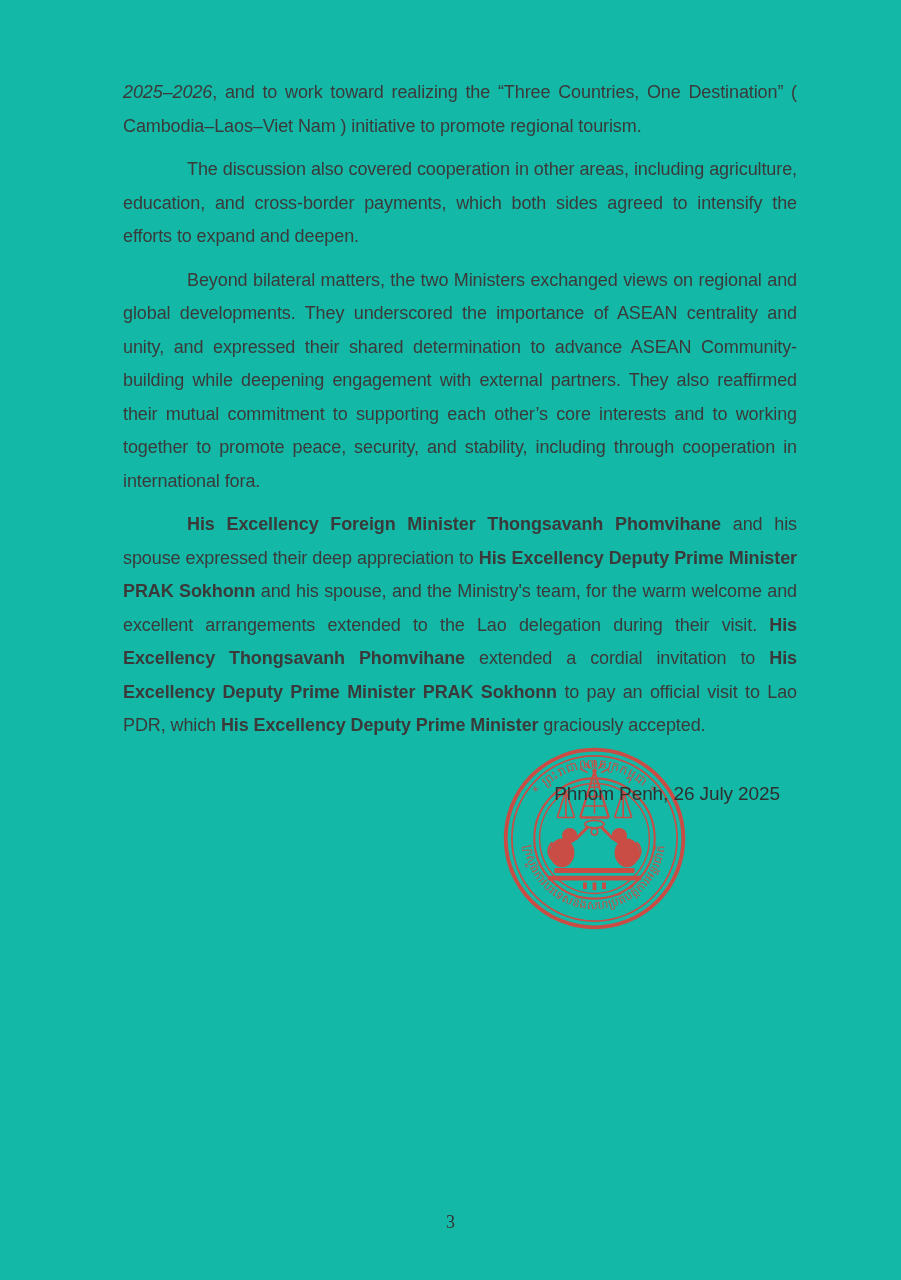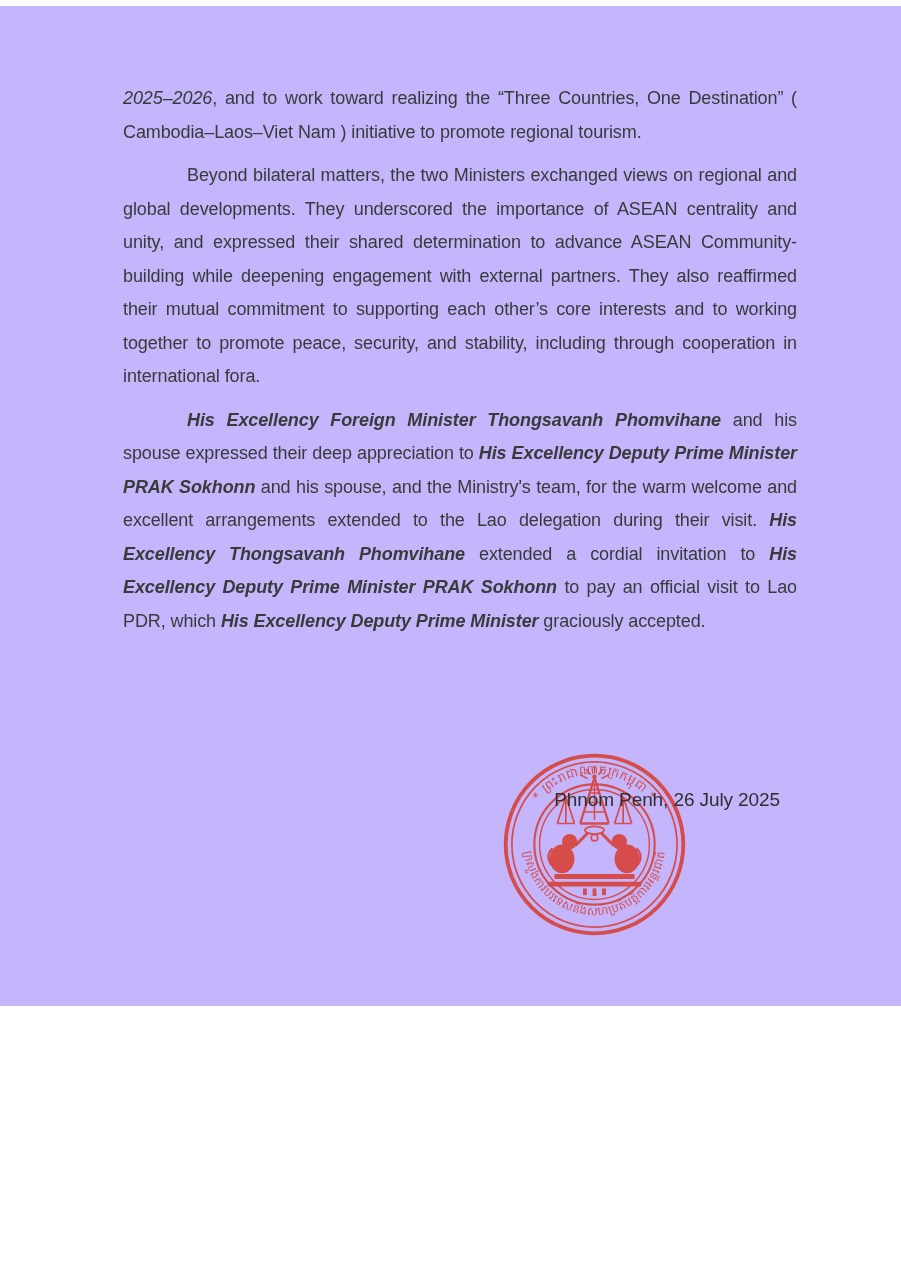--- a/index.html
+++ b/index.html
@@ -1,38 +1,37 @@
 <!DOCTYPE html>
 <html style="--seal-color: #d8453e; --ink-color: #3a3a3a;"><head>
 <meta charset="utf-8">
 <style>
   html, body { margin: 0; padding: 0; background: #ffffff; }
   .page {
     position: relative;
     width: 901px;
-    height: 1000px;
-    background: #c4b5fd;
+    height: 1280px;
+    background: #14b8a6;
     overflow: hidden;
     font-family: "Liberation Sans", sans-serif;
     color: var(--ink-color, #3a3a3a);
-    margin-top: 6px;
   }
   .body-text {
     position: absolute;
     top: 76px;
     left: 123px;
     width: 674px;
     font-size: 18px;
     line-height: 33.5px;
     text-align: justify;
     letter-spacing: -0.1px;
   }
   .body-text p { margin: 0 0 10px 0; }
   .body-text p.indent { text-indent: 64px; }
-  .body-text .b { font-weight: 700; font-style: italic; }
+  .body-text .b { font-weight: 700; }
   .body-text .i { font-style: italic; }
   .dateline {
     position: absolute;
     top: 783px;
     right: 121px;
     font-size: 19px;
     letter-spacing: -0.1px;
     color: #2f2f2f;
     z-index: 3;
     white-space: nowrap;
@@ -65,20 +64,21 @@
     color: #333333;
   }
 </style>
 </head>
 <body>
 
 <div class="page">
 
   <div class="body-text">
       <p class=""><span class="i">2025–2026</span><span>, and to work toward realizing the “Three Countries, One Destination” ( Cambodia–Laos–Viet Nam ) initiative to promote regional tourism.</span></p>
+      <p class="indent"><span>The discussion also covered cooperation in other areas, including agriculture, education, and cross-border payments, which both sides agreed to intensify the efforts to expand and deepen.</span></p>
       <p class="indent"><span>Beyond bilateral matters, the two Ministers exchanged views on regional and global developments. They underscored the importance of ASEAN centrality and unity, and expressed their shared determination to advance ASEAN Community-building while deepening engagement with external partners. They also reaffirmed their mutual commitment to supporting each other’s core interests and to working together to promote peace, security, and stability, including through cooperation in international fora.</span></p>
       <p class="indent"><span class="b">His Excellency Foreign Minister Thongsavanh Phomvihane</span><span> and his spouse expressed their deep appreciation to </span><span class="b">His Excellency Deputy Prime Minister PRAK Sokhonn</span><span> and his spouse, and the Ministry's team, for the warm welcome and excellent arrangements extended to the Lao delegation during their visit. </span><span class="b">His Excellency Thongsavanh Phomvihane</span><span> extended a cordial invitation to </span><span class="b">His Excellency Deputy Prime Minister PRAK Sokhonn</span><span> to pay an official visit to Lao PDR, which </span><span class="b">His Excellency Deputy Prime Minister</span><span> graciously accepted.</span></p>
     </div>
 
   <div class="dateline">Phnom Penh, 26 July 2025</div>
 
   <div class="seal">
     <svg viewBox="0 0 200 200">
 
       <circle class="seal-stroke" cx="100" cy="100" r="93" stroke-width="4"></circle>

